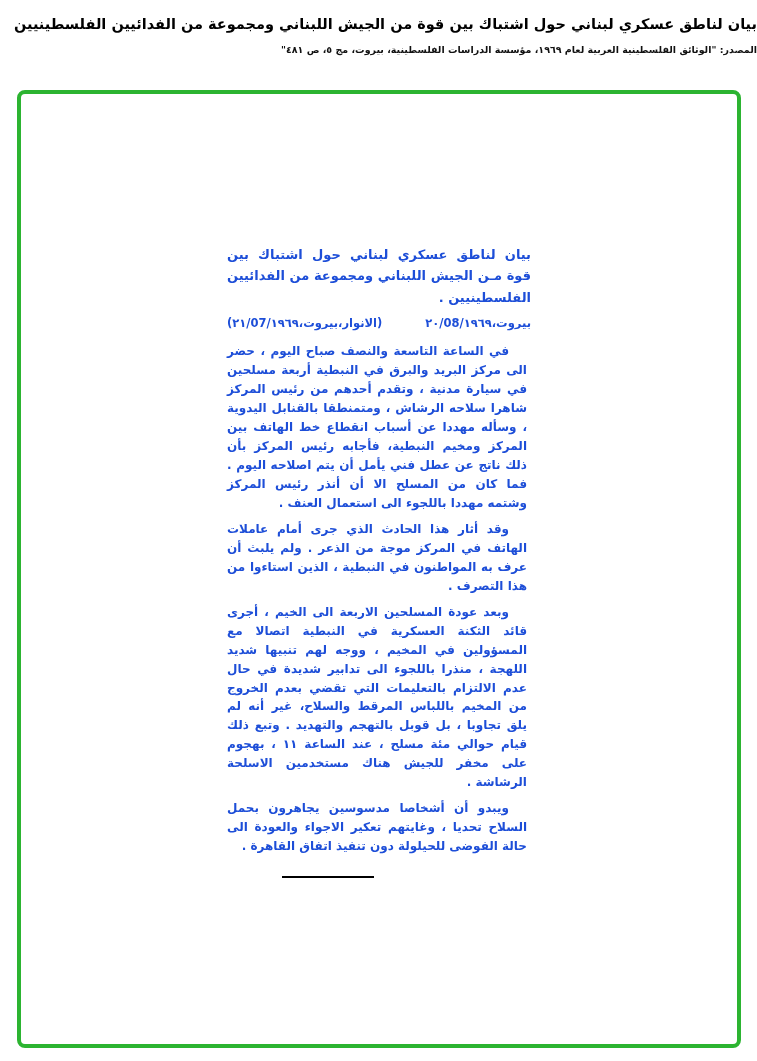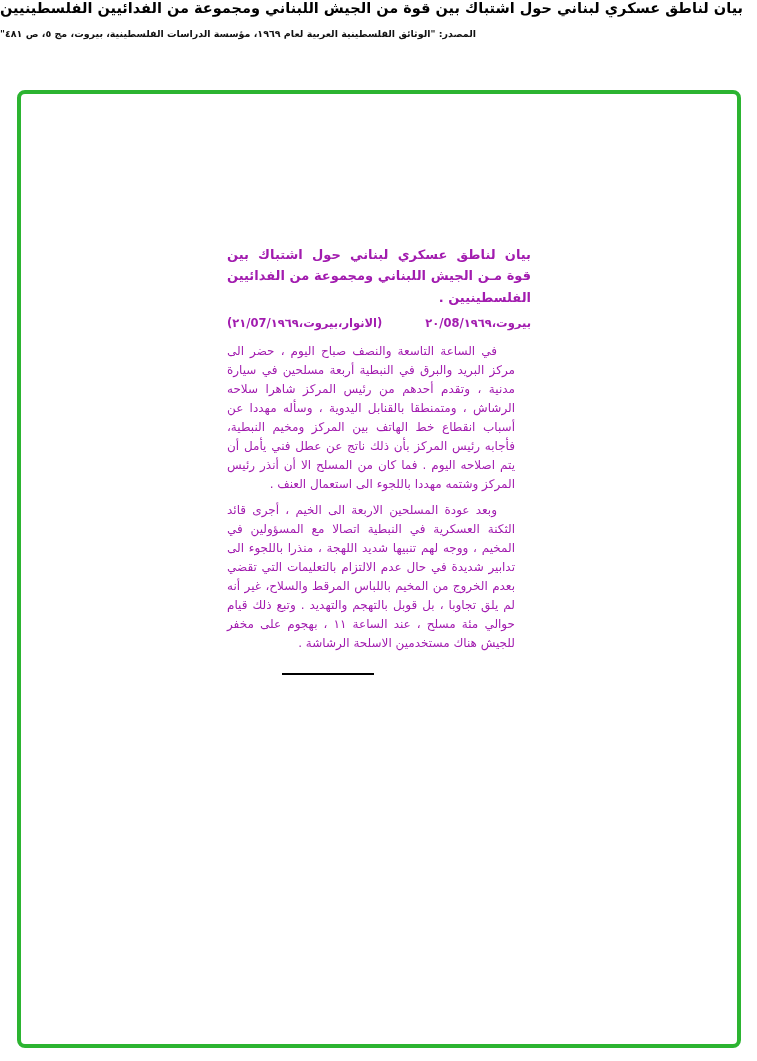--- a/index.html
+++ b/index.html
@@ -11,22 +11,22 @@
   }
   .canvas {
     position: relative;
     width: 757px;
     height: 1061px;
     background: #ffffff;
     overflow: hidden;
   }
   .top-header {
     direction: rtl;
-    text-align: left;
-    padding-top: 0;
+    text-align: right;
+    padding-top: 16px;
   }
   .top-title {
     font-size: 14.5px;
     font-weight: bold;
     color: #000;
     letter-spacing: 0.2px;
   }
   .top-source {
     font-size: 9.5px;
     font-weight: bold;
@@ -41,21 +41,21 @@
     height: 958px;
     border: 4px solid #2cb431;
     border-radius: 8px;
     background: #ffffff;
     box-sizing: border-box;
   }
   .doc-column {
     direction: rtl;
     width: 304px;
     margin: 150px auto 0 auto;
-    color: #a21caf;
+    color: #1d4ed8;
     text-align: justify;
     text-justify: inter-word;
   }
   .doc-heading {
     font-weight: bold;
     font-size: 13px;
     line-height: 1.65;
     margin: 0 0 8px 0;
     text-align: justify;
   }
@@ -63,23 +63,24 @@
     display: flex;
     justify-content: space-between;
     align-items: baseline;
     font-size: 11.5px;
     font-weight: bold;
     margin: 2px 0 12px 0;
   }
   .doc-paragraph {
     font-size: 12px;
     line-height: 1.58;
-    margin: 0 16px 7px 0;
+    margin: 0 4px 7px 0;
     text-indent: 18px;
     text-align: justify;
+    font-weight: bold;
   }
   .end-rule {
     border: none;
     border-top: 2px solid #000;
     width: 92px;
     margin: 20px 157px 0 55px;
   }
 </style>
 </head>
 <body>
@@ -95,20 +96,22 @@
     <div class="doc-column">
 
       <p class="doc-heading">بيان لناطق عسكري لبناني حول اشتباك بين قوة مـن الجيش اللبناني ومجموعة من الفدائيين الفلسطينيين .</p>
 
       <div class="doc-dateline">
         <span>بيروت،٢٠/08/١٩٦٩</span>
         <span>(الانوار،بيروت،٢١/07/١٩٦٩)</span>
       </div>
 
       <p class="doc-paragraph">في الساعة التاسعة والنصف صباح اليوم ، حضر الى مركز البريد والبرق في النبطية أربعة مسلحين في سيارة مدنية ، وتقدم أحدهم من رئيس المركز شاهرا سلاحه الرشاش ، ومتمنطقا بالقنابل اليدوية ، وسأله مهددا عن أسباب انقطاع خط الهاتف بين المركز ومخيم النبطية، فأجابه رئيس المركز بأن ذلك ناتج عن عطل فني يأمل أن يتم اصلاحه اليوم . فما كان من المسلح الا أن أنذر رئيس المركز وشتمه مهددا باللجوء الى استعمال العنف .</p>
+      <p class="doc-paragraph">وقد أثار هذا الحادث الذي جرى أمام عاملات الهاتف في المركز موجة من الذعر . ولم يلبث أن عرف به المواطنون في النبطية ، الذين استاءوا من هذا التصرف .</p>
       <p class="doc-paragraph">وبعد عودة المسلحين الاربعة الى الخيم ، أجرى قائد الثكنة العسكرية في النبطية اتصالا مع المسؤولين في المخيم ، ووجه لهم تنبيها شديد اللهجة ، منذرا باللجوء الى تدابير شديدة في حال عدم الالتزام بالتعليمات التي تقضي بعدم الخروج من المخيم باللباس المرقط والسلاح، غير أنه لم يلق تجاوبا ، بل قوبل بالتهجم والتهديد . وتبع ذلك قيام حوالي مئة مسلح ، عند الساعة ١١ ، بهجوم على مخفر للجيش هناك مستخدمين الاسلحة الرشاشة .</p>
+      <p class="doc-paragraph">ويبدو أن أشخاصا مدسوسين يجاهرون بحمل السلاح تحديا ، وغايتهم تعكير الاجواء والعودة الى حالة الفوضى للحيلولة دون تنفيذ اتفاق القاهرة .</p>
 
       <hr class="end-rule">
 
     </div>
   </div>
 
 </div>
 
 </body></html>

